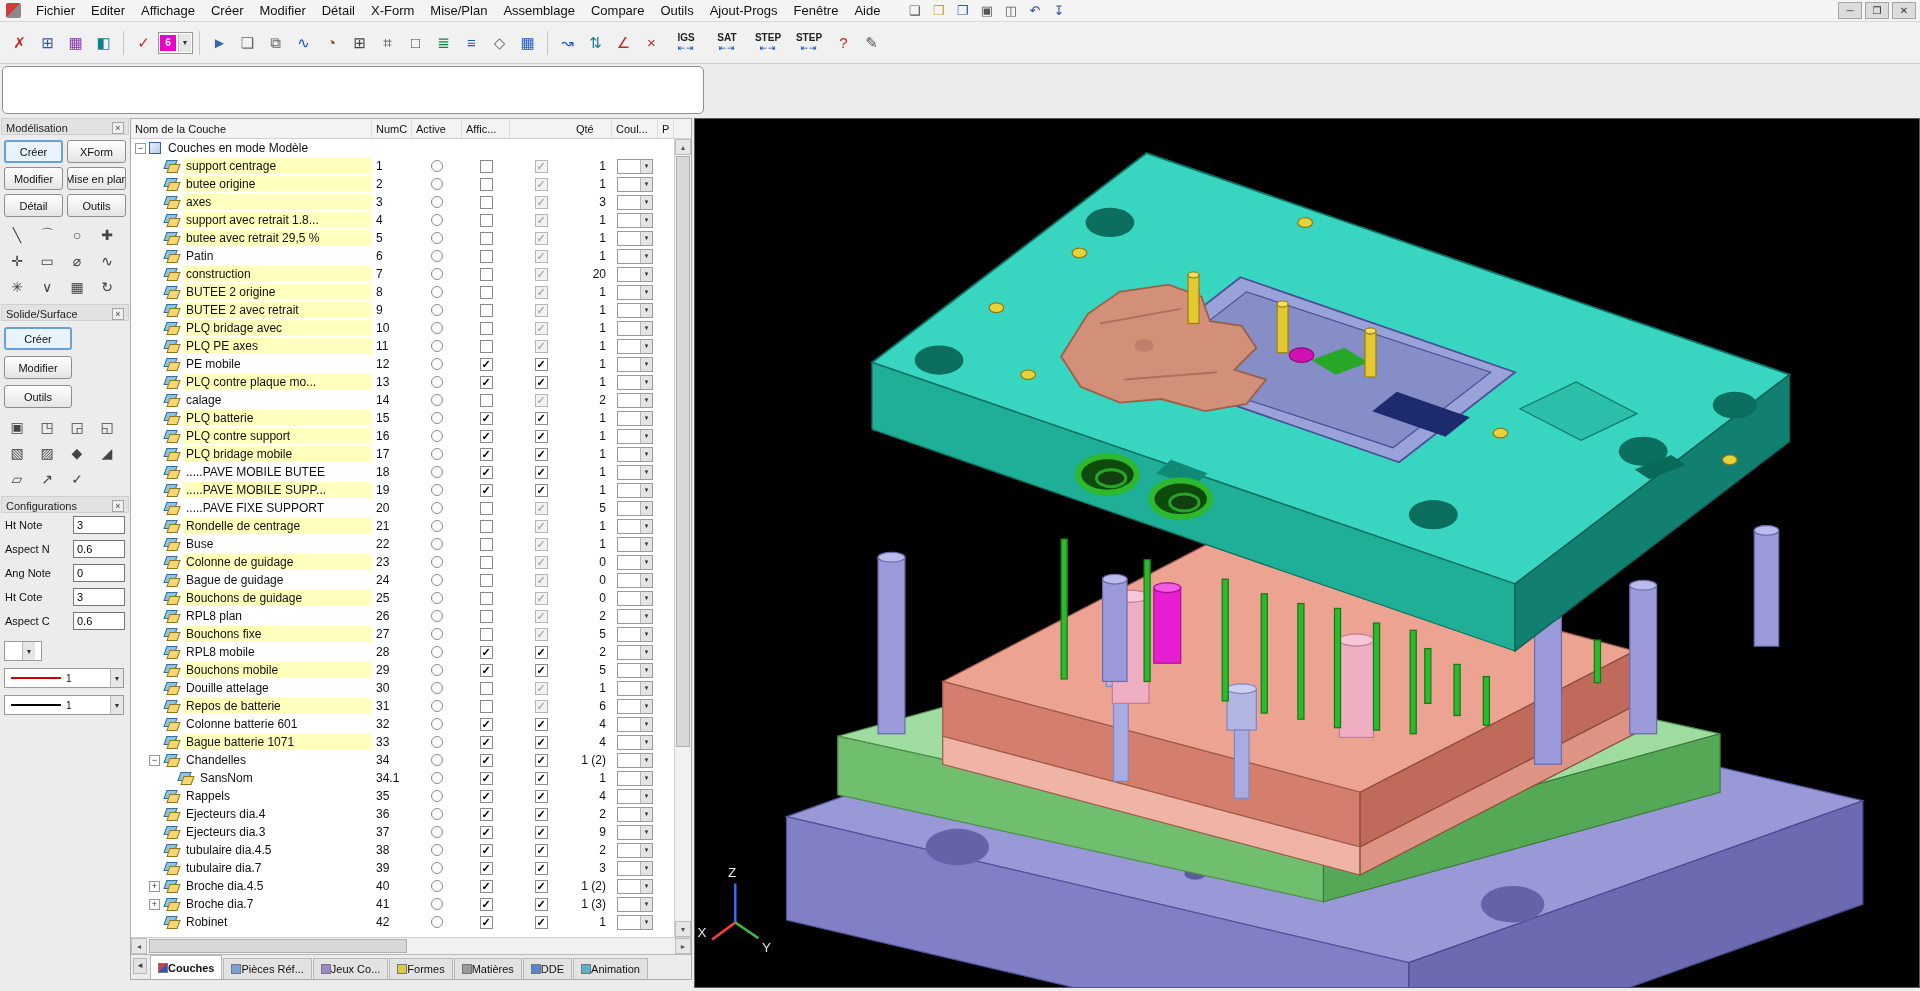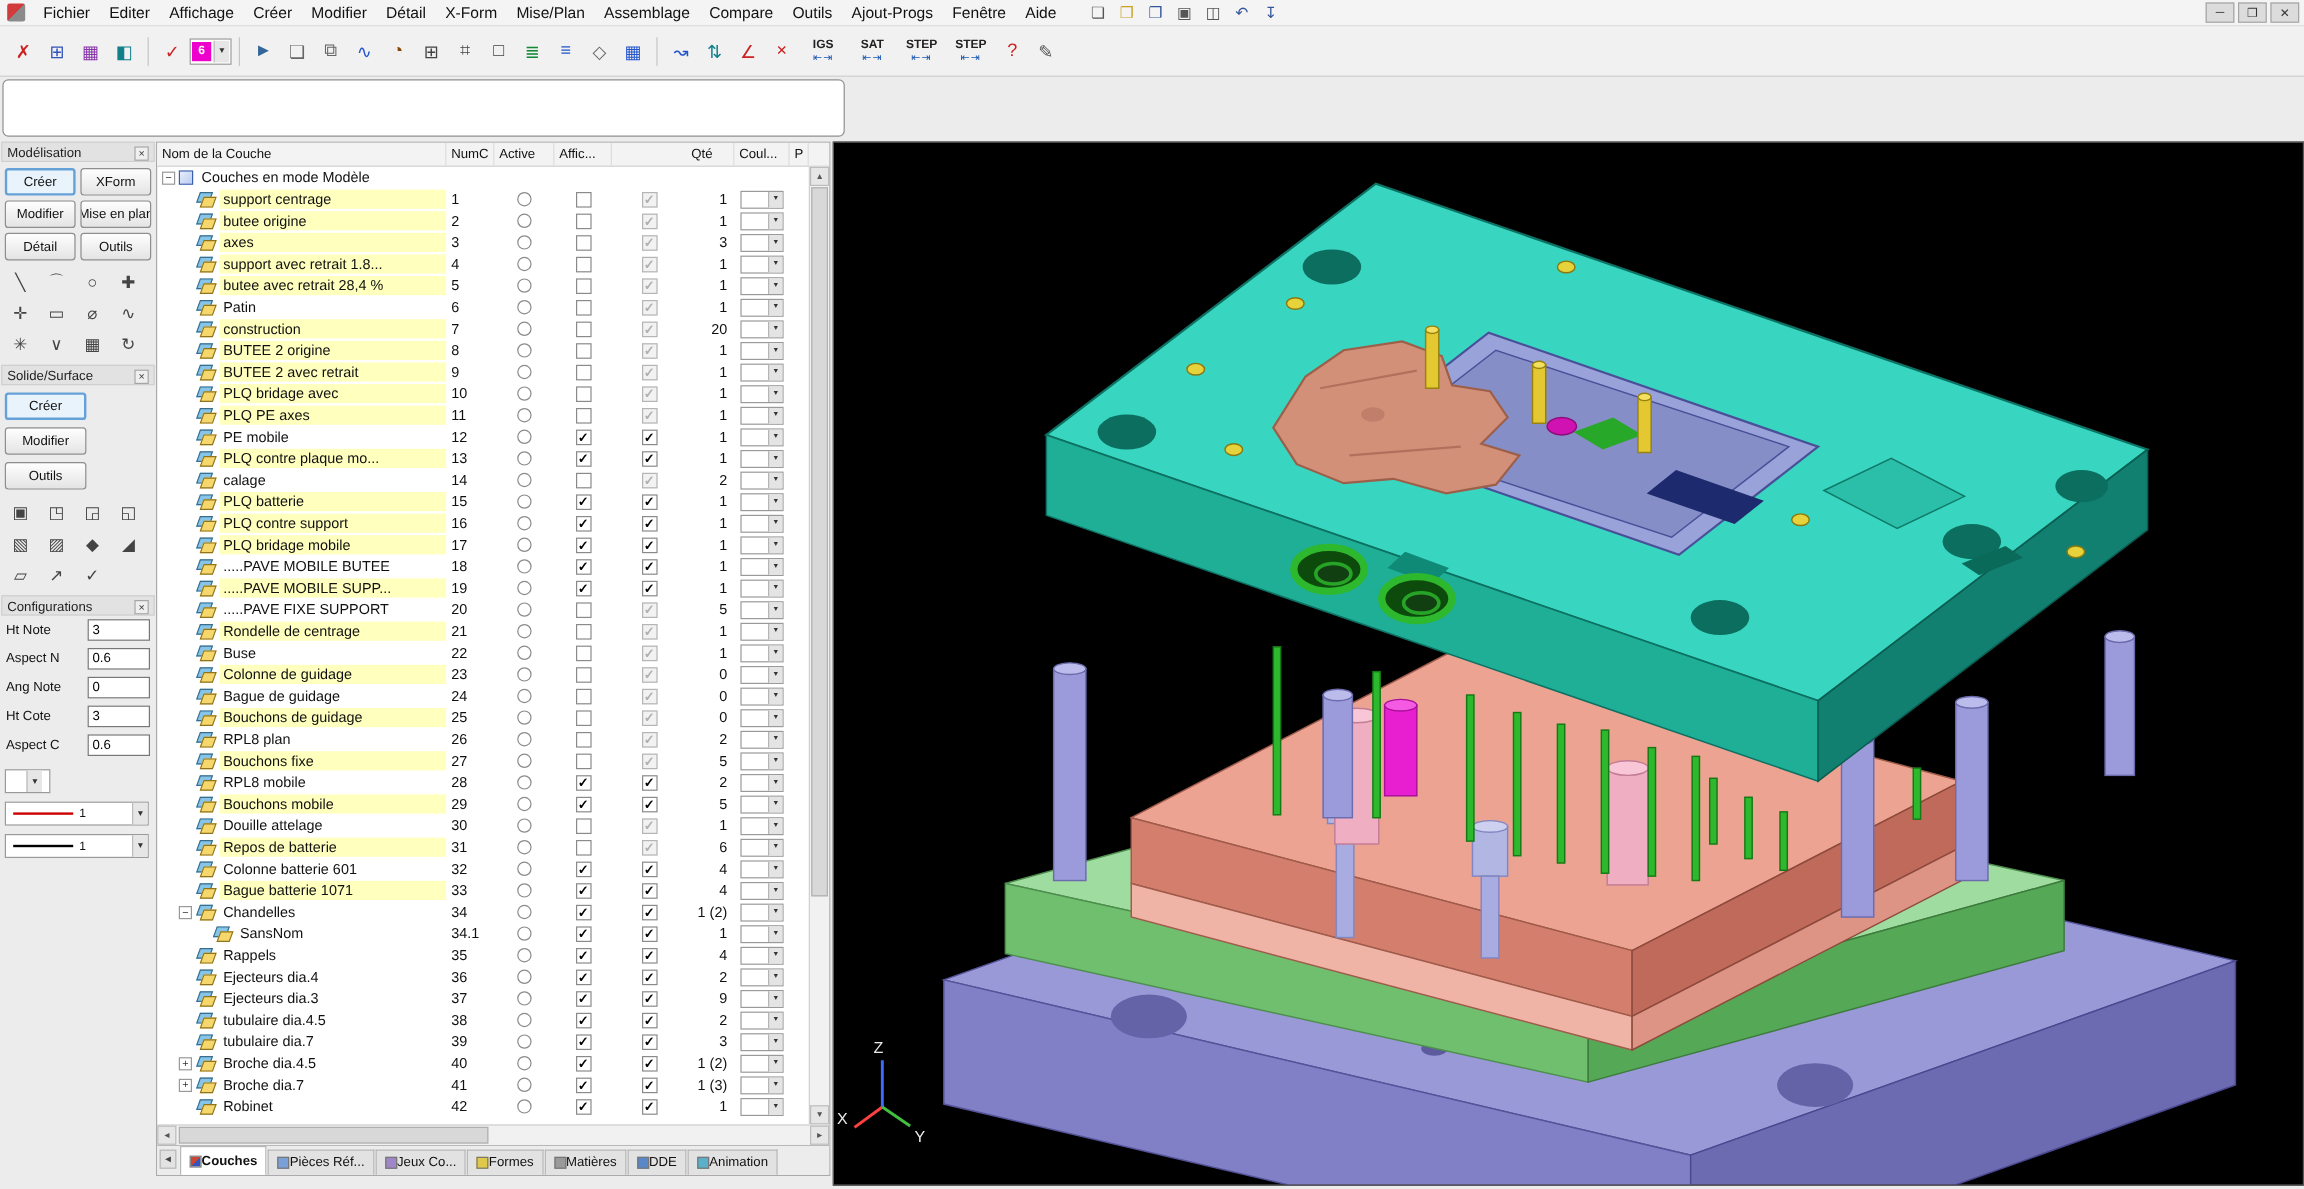--- a/index.html
+++ b/index.html
@@ -419,21 +419,21 @@
               <span class="arr"></span>
             </span>
           </div>
           <div class="cell c-p"></div>
         </div>
         <div class="trow">
           <div class="cell c-name">
             <span class="tree-sp" style="width: 18px;"></span>
             <span class="exp-gap"></span>
             <span class="layer-icon"></span>
-            <span class="lbl hl">butee avec retrait 28,4 %</span>
+            <span class="lbl hl">butee avec retrait 29,5 %</span>
           </div>
           <div class="cell c-num">5</div>
           <div class="cell c-active">
             <span class="rad"></span>
           </div>
           <div class="cell c-affic">
             <span class="cb"></span>
           </div>
           <div class="cell c-sel">
             <span class="cb gray"></span>

